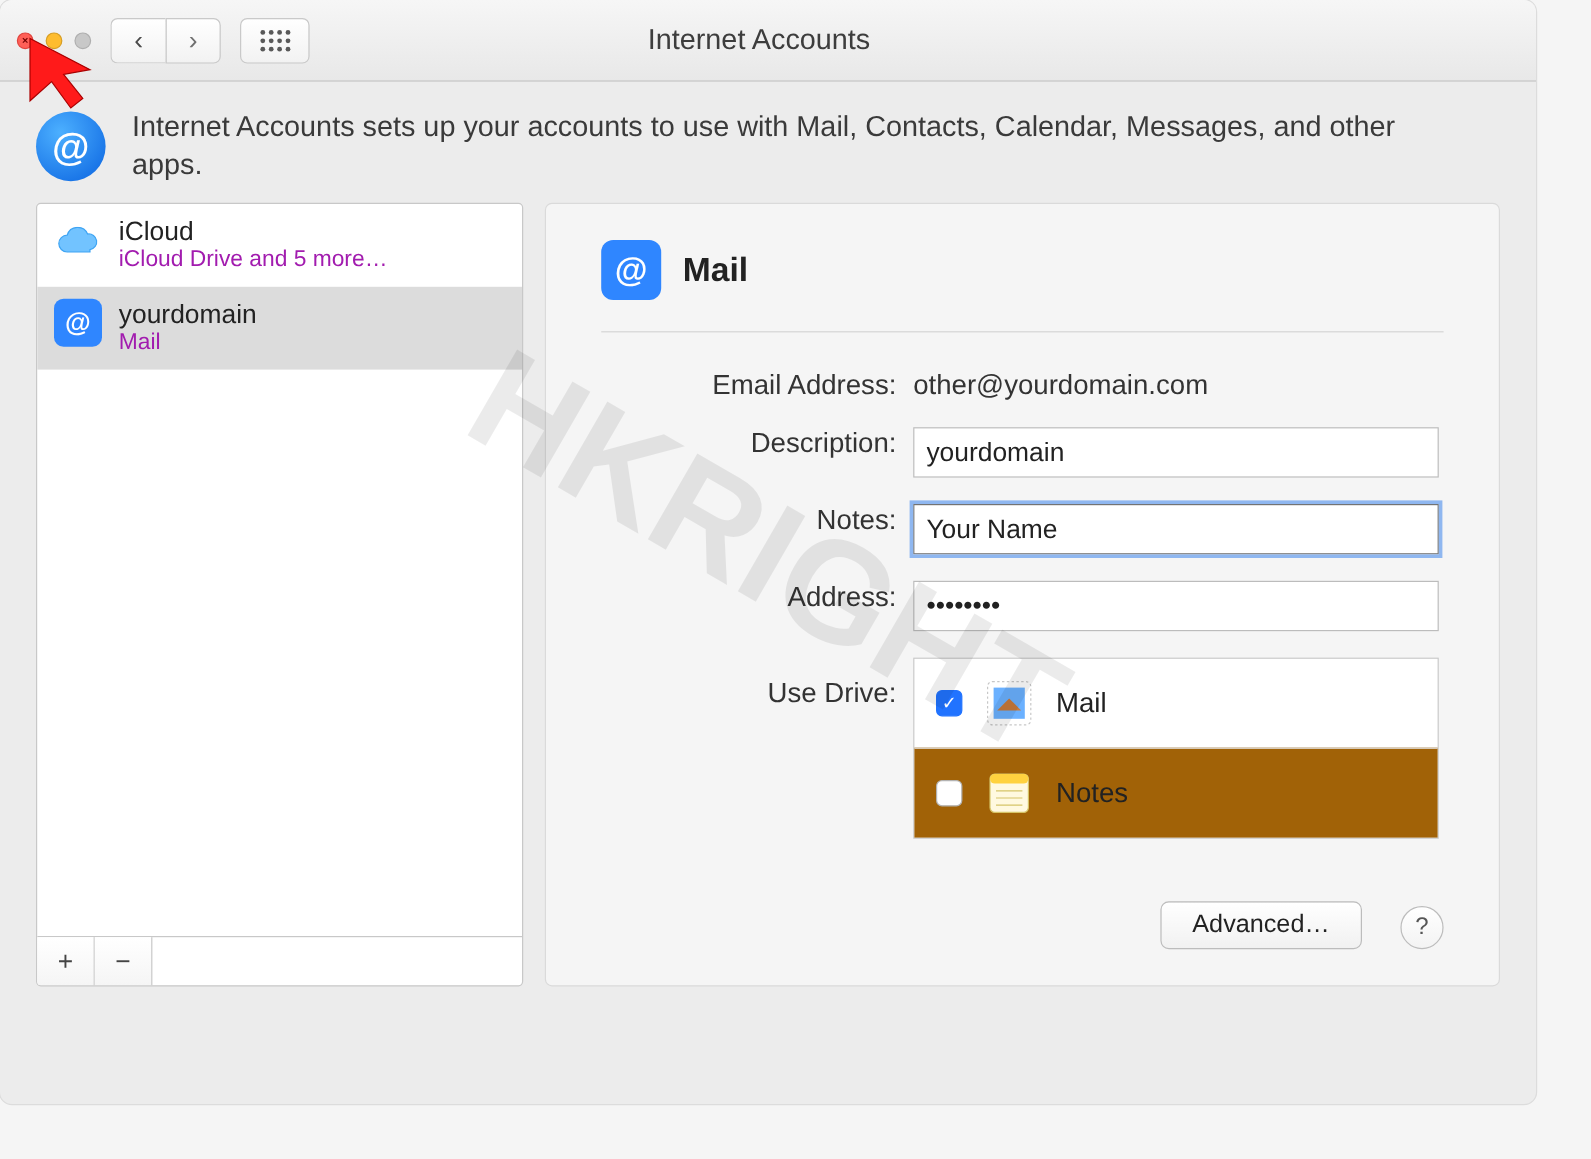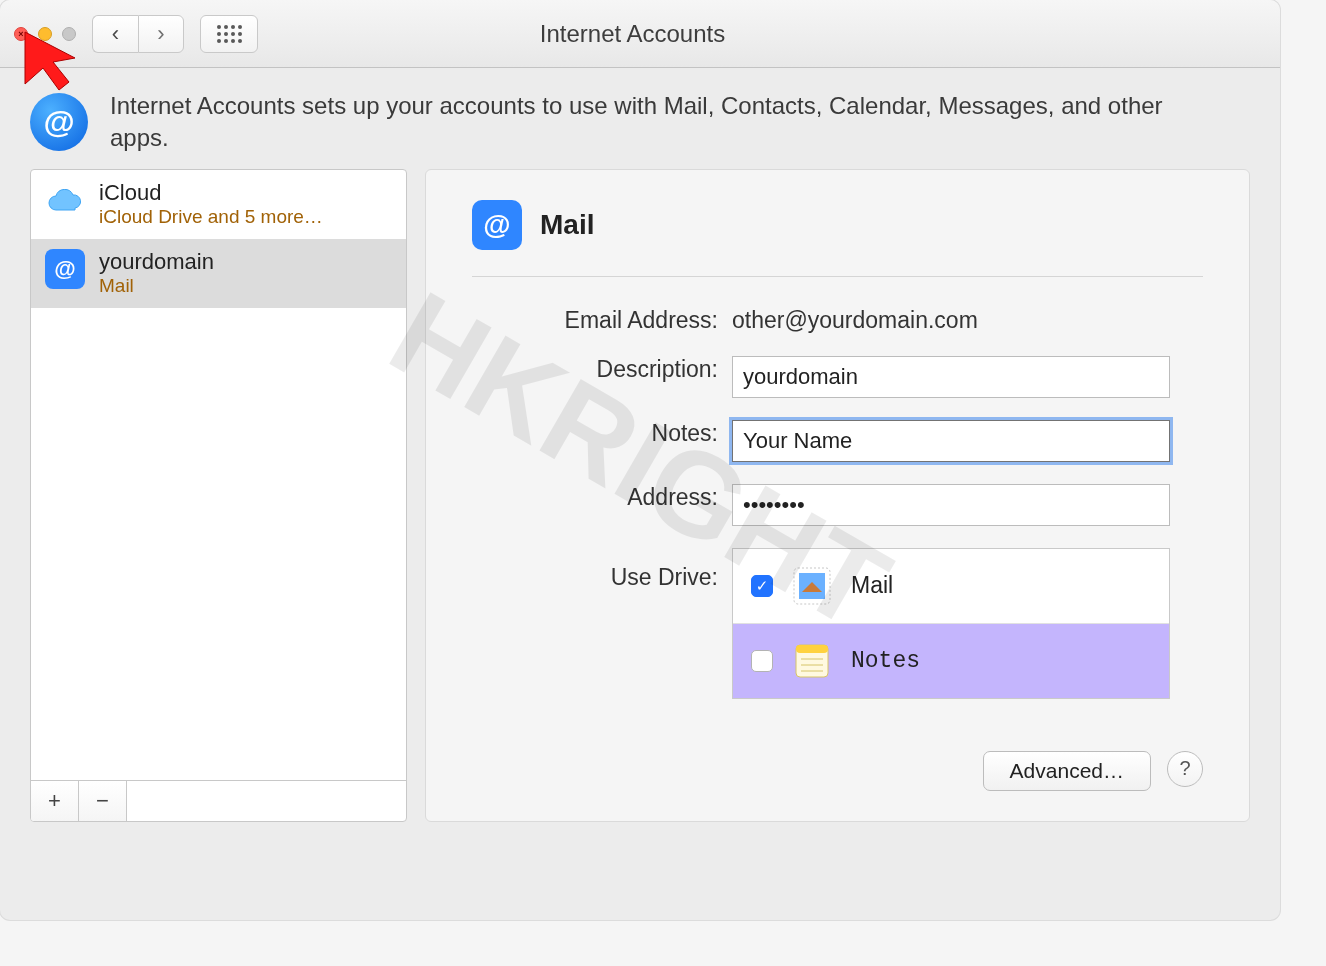--- a/index.html
+++ b/index.html
@@ -70,32 +70,32 @@
       width:58px;height:58px;border-radius:50%;
       background: radial-gradient(circle at 35% 30%, #4cb0ff, #0a63e0);
       display:flex;align-items:center;justify-content:center;
       color:#fff;font-size:32px;font-weight:700;
     }
     .header-text{ font-size:24px; color:#3a3a3a; line-height:1.35; max-width:1100px;}
     
     .main { display:flex; padding: 0 30px 30px 30px; gap:18px; }
     
     .sidebar {
-      width:377px; border:1px solid #c8c8c8; border-radius:4px; background:#fff;
+      width:406px; border:1px solid #c8c8c8; border-radius:4px; background:#fff;
       display:flex; flex-direction:column; overflow:hidden;
     }
     .sb-list{flex:1;}
     .sb-item{ display:flex; gap:14px; padding:10px 14px; border-bottom:1px solid transparent;}
     .sb-item.selected{ background:#dcdcdc; }
     .sb-icon{ width:40px;height:40px;border-radius:8px;display:flex;align-items:center;justify-content:center;}
     .sb-icon.cloud{ background:#fff; color:#4da4ff;}
     .sb-icon.at{ background:#2f86ff; color:#fff; font-weight:700; font-size:22px;}
     .sb-text{display:flex;flex-direction:column;justify-content:center;}
     .sb-name{font-size:22px;color:#222;}
-    .sb-sub{font-size:19px;color:#a16207;}
+    .sb-sub{font-size:19px;color:#a21caf;}
     .sb-footer{ display:flex; border-top:1px solid #c8c8c8;}
     .sb-fbtn{ width:48px;height:40px; border-right:1px solid #c8c8c8; background:linear-gradient(#fff,#f5f5f5);
       display:flex;align-items:center;justify-content:center; font-size:22px; color:#444;}
     
     .detail{
       flex:1; background:#f5f5f5; border:1px solid #dadada; border-radius:6px;
       padding: 30px 46px 30px 46px; display:flex; flex-direction:column;
     }
     .detail-header{ display:flex; align-items:center; gap:18px; padding-bottom:26px; border-bottom:1px solid #d5d5d5; margin-bottom:30px;}
     .detail-app-icon{ width:50px;height:50px; background:#2f86ff; border-radius:10px; display:flex;align-items:center;justify-content:center;color:#fff;font-size:28px;font-weight:700;}
@@ -104,26 +104,26 @@
     .form-label{ width:260px; text-align:right; font-size:23px; color:#333; padding-right:14px;}
     .form-val{ font-size:23px; color:#333; }
     .form-input{
       width:438px; height:42px; background:#fff; border:1px solid #bcbcbc; font-size:22px;
       padding:0 10px; color:#222;
     }
     .form-input.focused{ outline:3px solid #8fb7f0; border:1px solid #737373; }
     .usewith-row{ display:flex; align-items:flex-start; margin-bottom:22px;}
     .usewith-list{ border:1px solid #c9c9c9; width:438px; background:#fff;}
     .uw-item{ display:flex; align-items:center; gap:18px; padding:16px 18px;}
-    .uw-item + .uw-item{ border-top:1px solid #e1e1e1; background:#c4b5fd;font-family:Liberation Mono, monospace;}
+    .uw-item + .uw-item{ border-top:1px solid #e1e1e1; background:#a16207;}
     .uw-check{ width:22px;height:22px; border:1px solid #b3b3b3; border-radius:5px; background:#fff;display:flex;align-items:center;justify-content:center;}
     .uw-check.on{ background:#2173ff; border-color:#2173ff; color:#fff; font-size:15px;}
     .uw-icon{ width:42px;height:42px;display:flex;align-items:center;justify-content:center;font-size:30px;}
     .uw-label{ font-size:23px; color:#222;}
-    .detail-footer{ margin-top:auto; display:flex; justify-content:flex-end; align-items:flex-start; gap:16px; padding-top:30px;}
+    .detail-footer{ margin-top:auto; display:flex; justify-content:flex-end; align-items:flex-end; gap:32px; padding-top:30px;}
     .adv-btn{ height:40px; padding:0 26px; background:linear-gradient(#fff,#f1f1f1); border:1px solid #bcbcbc; border-radius:7px; font-size:21px; color:#222;}
     .help-btn{ width:36px;height:36px;border-radius:50%;border:1px solid #bcbcbc;background:linear-gradient(#fff,#f3f3f3);display:flex;align-items:center;justify-content:center;font-size:20px;color:#555;}
     
     .watermark{
       position:absolute; inset:0; pointer-events:none; display:flex; align-items:center; justify-content:center;
       font-size:120px; font-weight:700; color:rgba(0,0,0,0.08); transform:rotate(30deg);
       font-family: Arial, sans-serif;
     }
     
     .cursor-arrow{

